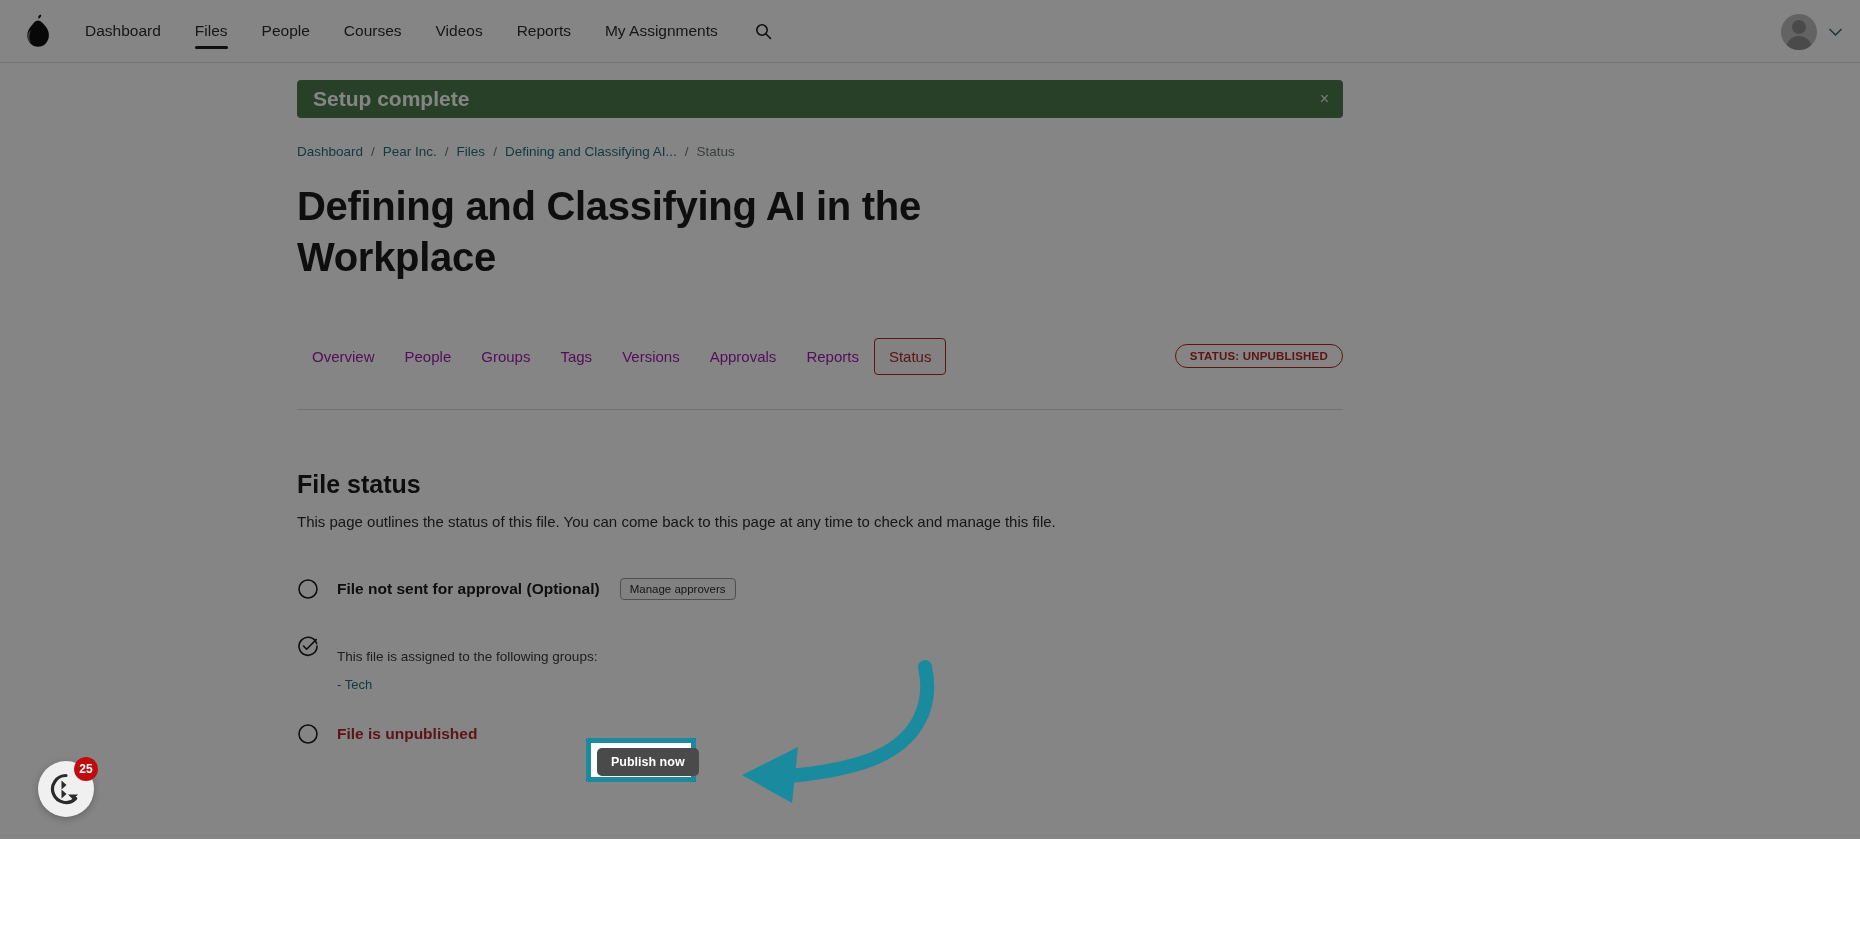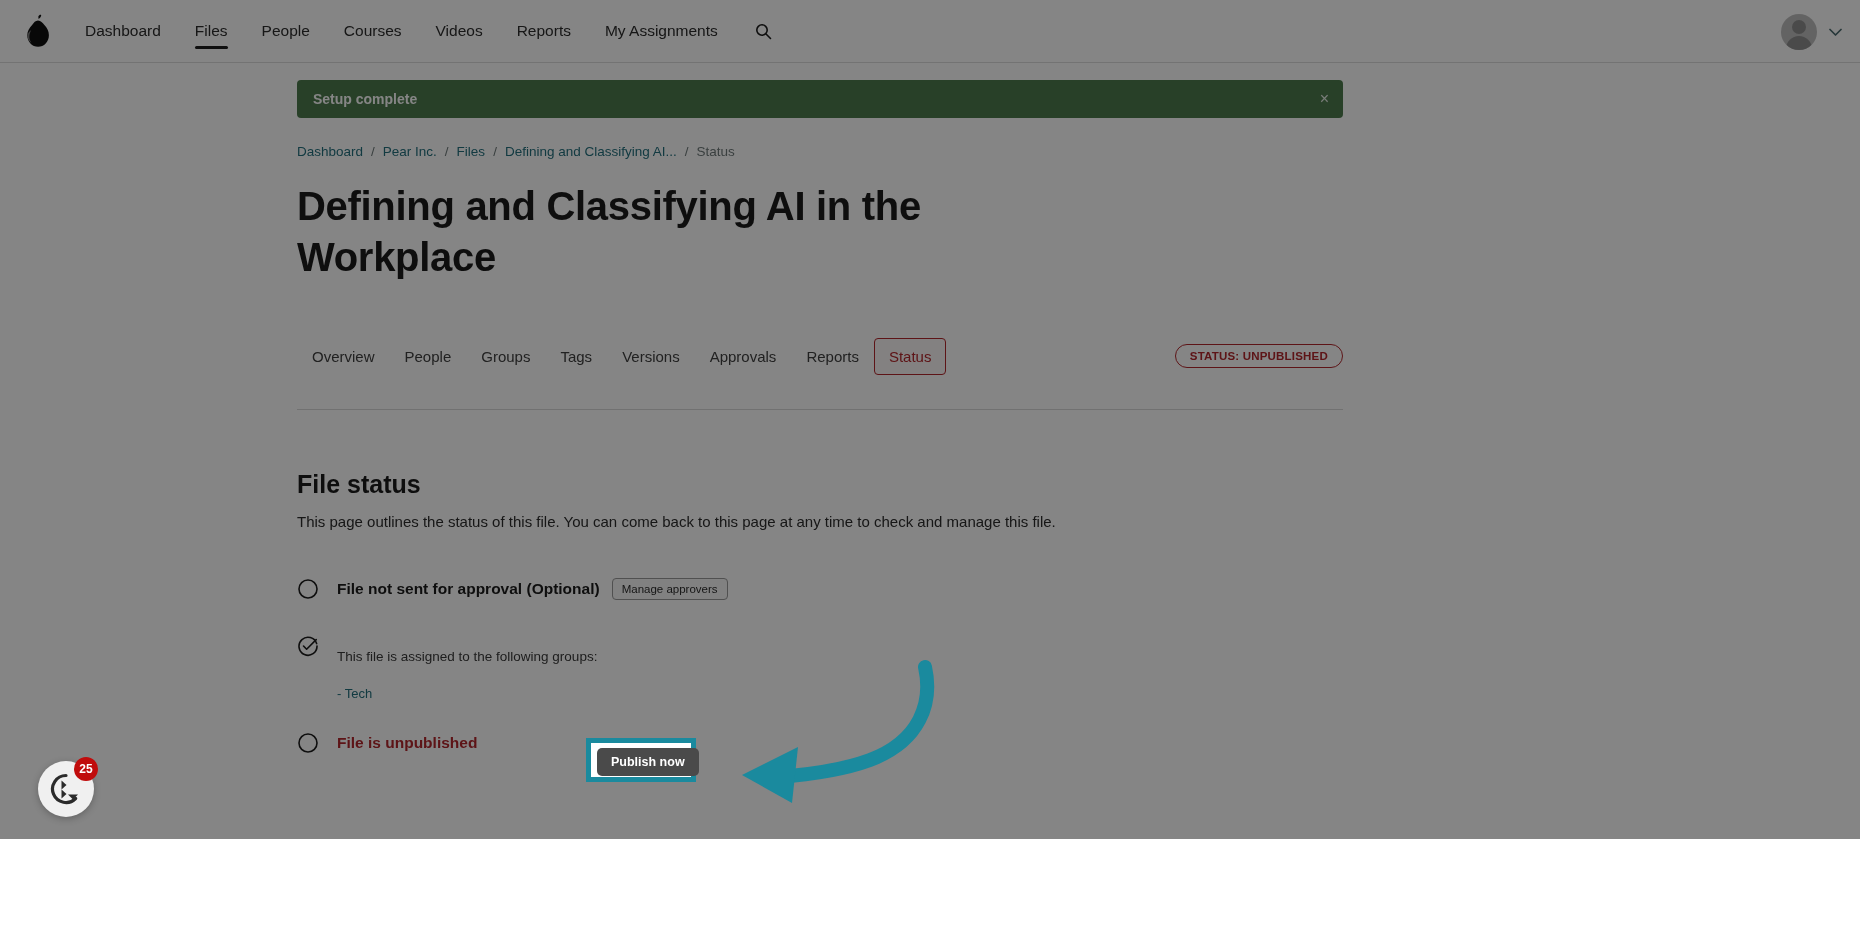--- a/index.html
+++ b/index.html
@@ -98,21 +98,21 @@
 
   
   #banner {
     background: #4d7c4d;
     border-radius: 4px;
     height: 38px;
     display: flex; align-items: center;
     padding: 0 16px;
     position: relative;
   }
-  #banner-text { color: #ffffff; font-size: 14px; font-weight: 600; }
+  #banner-text { color: #ffffff; font-size: 21px; font-weight: 600; }
   #banner-close {
     position: absolute; right: 14px; top: 50%; transform: translateY(-50%);
     color: #e9efe9; font-size: 16px; background: none; border: none; cursor: pointer;
     line-height: 1;
   }
 
   
   #breadcrumb {
     margin-top: 26px;
     font-size: 13.5px;
@@ -135,21 +135,21 @@
 
   
   #tabs {
     margin-top: 52px;
     display: flex; align-items: center;
     position: relative;
     height: 42px;
   }
   .tab {
     font-size: 15px;
-    color: #404040;
+    color: #a21caf;
     padding: 9px 14px;
     text-decoration: none;
     border-radius: 4px;
     border: 1px solid transparent;
     white-space: nowrap;
   }
   .tab.active {
     color: #b3282d;
     border: 1px solid #b3282d;
     background: rgba(179,40,45,0.04);
@@ -193,21 +193,21 @@
     position: relative;
   }
   .status-icon {
     width: 26px; height: 26px;
     flex: 0 0 26px;
     margin-top: 0px;
     margin-right: 14px;
   }
   .status-body { flex: 1; }
   .status-head {
-    display: flex; align-items: center; gap: 12px;
+    display: flex; align-items: center; gap: 20px;
     min-height: 22px;
   }
   .status-label {
     font-size: 15.5px; font-weight: 700; color: #1c1c1c;
   }
   .status-label.danger { color: #b3282d; }
   .mini-btn {
     font-size: 11.5px;
     color: #2d2d2d;
     border: 1px solid #9a9a9a;
@@ -230,21 +230,21 @@
     font-family: "Liberation Sans", sans-serif;
   }
   .status-desc {
     margin-top: 12px;
     font-size: 13.5px;
     color: #3a3a3a;
     line-height: 19px;
   }
   .status-desc a { color: #23707e; text-decoration: none; }
   .group-line {
-    margin-top: 20px;
+    margin-top: 11px;
     font-size: 13px;
     color: #23707e;
   }
 
   
   #highlight-box {
     position: absolute;
     left: 586px; top: 738px;
     width: 110px; height: 44px;
     background: #ffffff;

